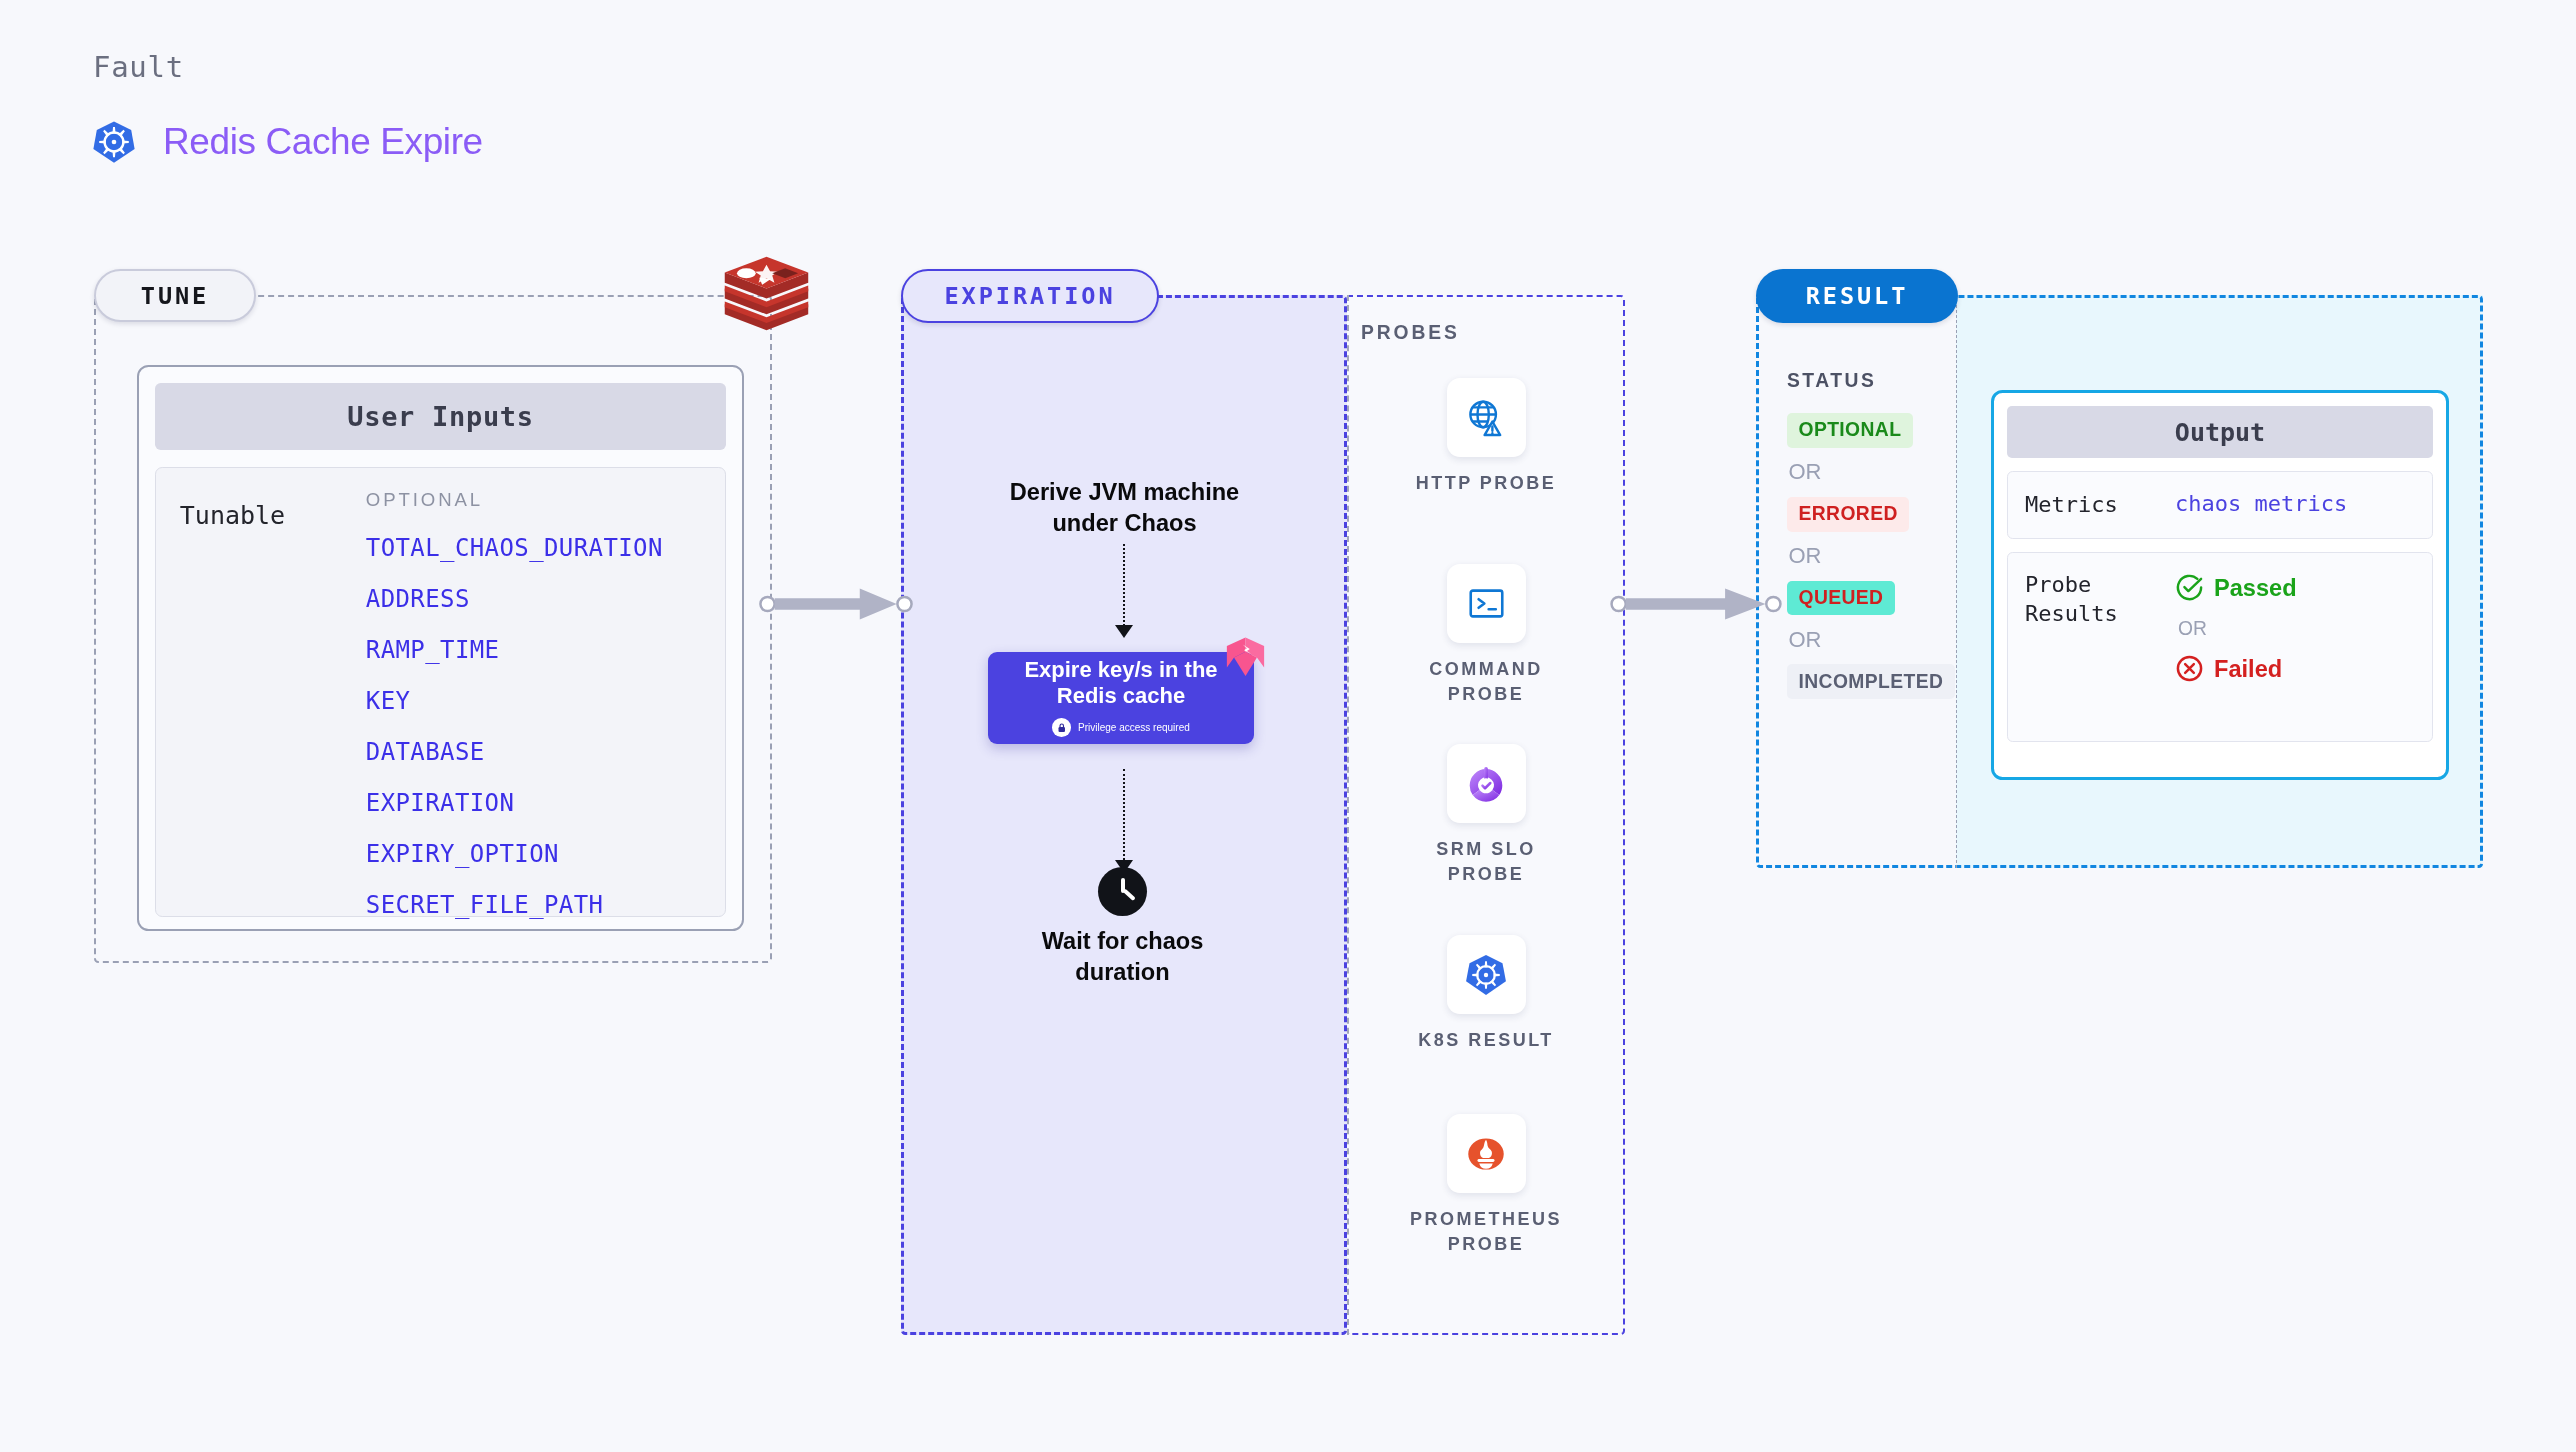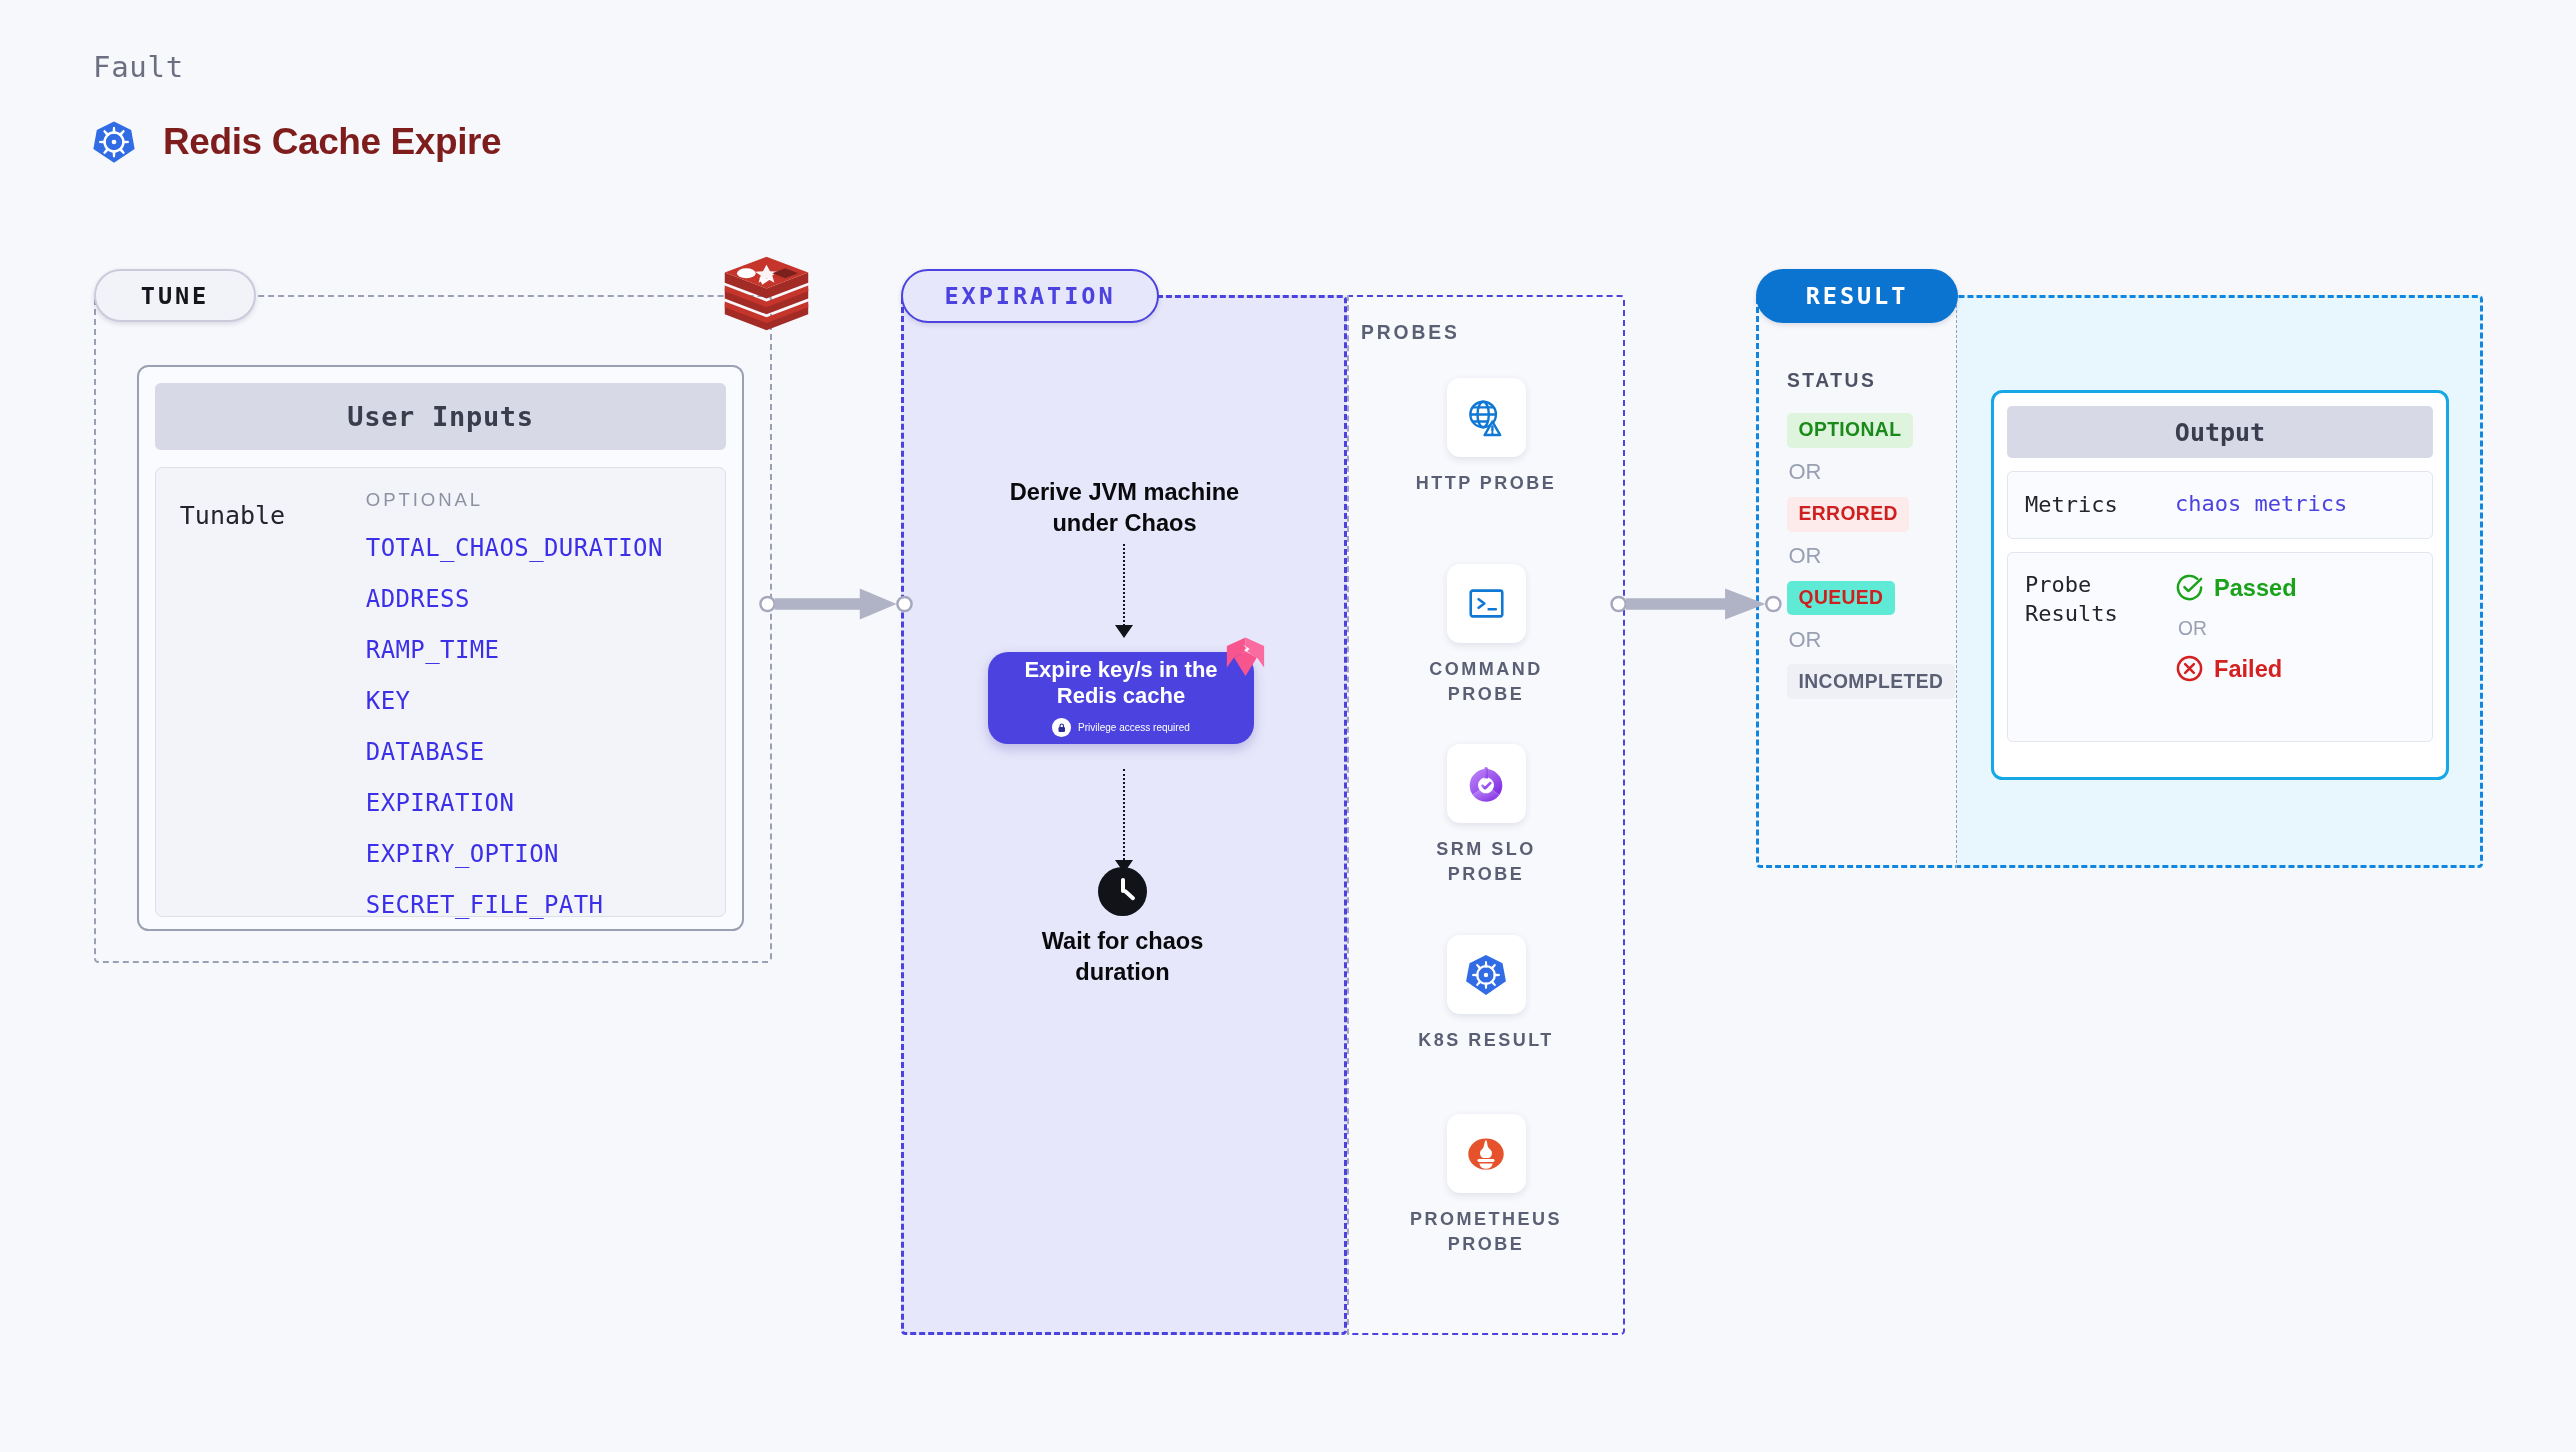--- a/index.html
+++ b/index.html
@@ -16,21 +16,21 @@
     position: absolute; left: 93px; top: 50px;
     font-family: "DejaVu Sans Mono", monospace;
     font-size: 29px; color: #6b6f80; letter-spacing: 0.7px;
   }
   .title-row {
     position: absolute; left: 92px; top: 120px;
     display: flex; align-items: center; gap: 27px;
   }
   .k8s-logo { width: 44px; height: 44px; display: block; }
   .fault-title {
-    font-size: 37px; font-weight: 700; color: #7f1d1d;
+    font-size: 37px; font-weight: 400; color: #8b5cf6;
     letter-spacing: -0.4px;
   }
 
   
   .stage-badge {
     position: absolute; z-index: 30;
     display: flex; align-items: center; justify-content: center;
     border-radius: 716px;
     font-family: "DejaVu Sans Mono", monospace;
     font-weight: 700; letter-spacing: 2.9px;
@@ -150,21 +150,21 @@
     border-left: 9.3px solid transparent;
     border-right: 9.3px solid transparent;
     border-top: 13.6px solid #111318;
   }
   #arr1 { left: 1115px; top: 625px; }
   #arr2 { left: 1115px; top: 860px; }
 
   .exec-card {
     position: absolute; left: 988px; top: 652px;
     width: 266px; height: 92px;
-    background: #4b42e0; border-radius: 20px;
+    background: #4b42e0; border-radius: 9px;
     box-shadow: 0 4.3px 11.5px rgba(50,45,160,.25);
     display: flex; flex-direction: column;
     align-items: center; justify-content: center;
     padding: 7.2px 11.5px 10px;
   }
   .exec-card-title {
     color: #fff; font-size: 22px; font-weight: 700;
     text-align: center; line-height: 1.2;
   }
   .exec-card-sub {

